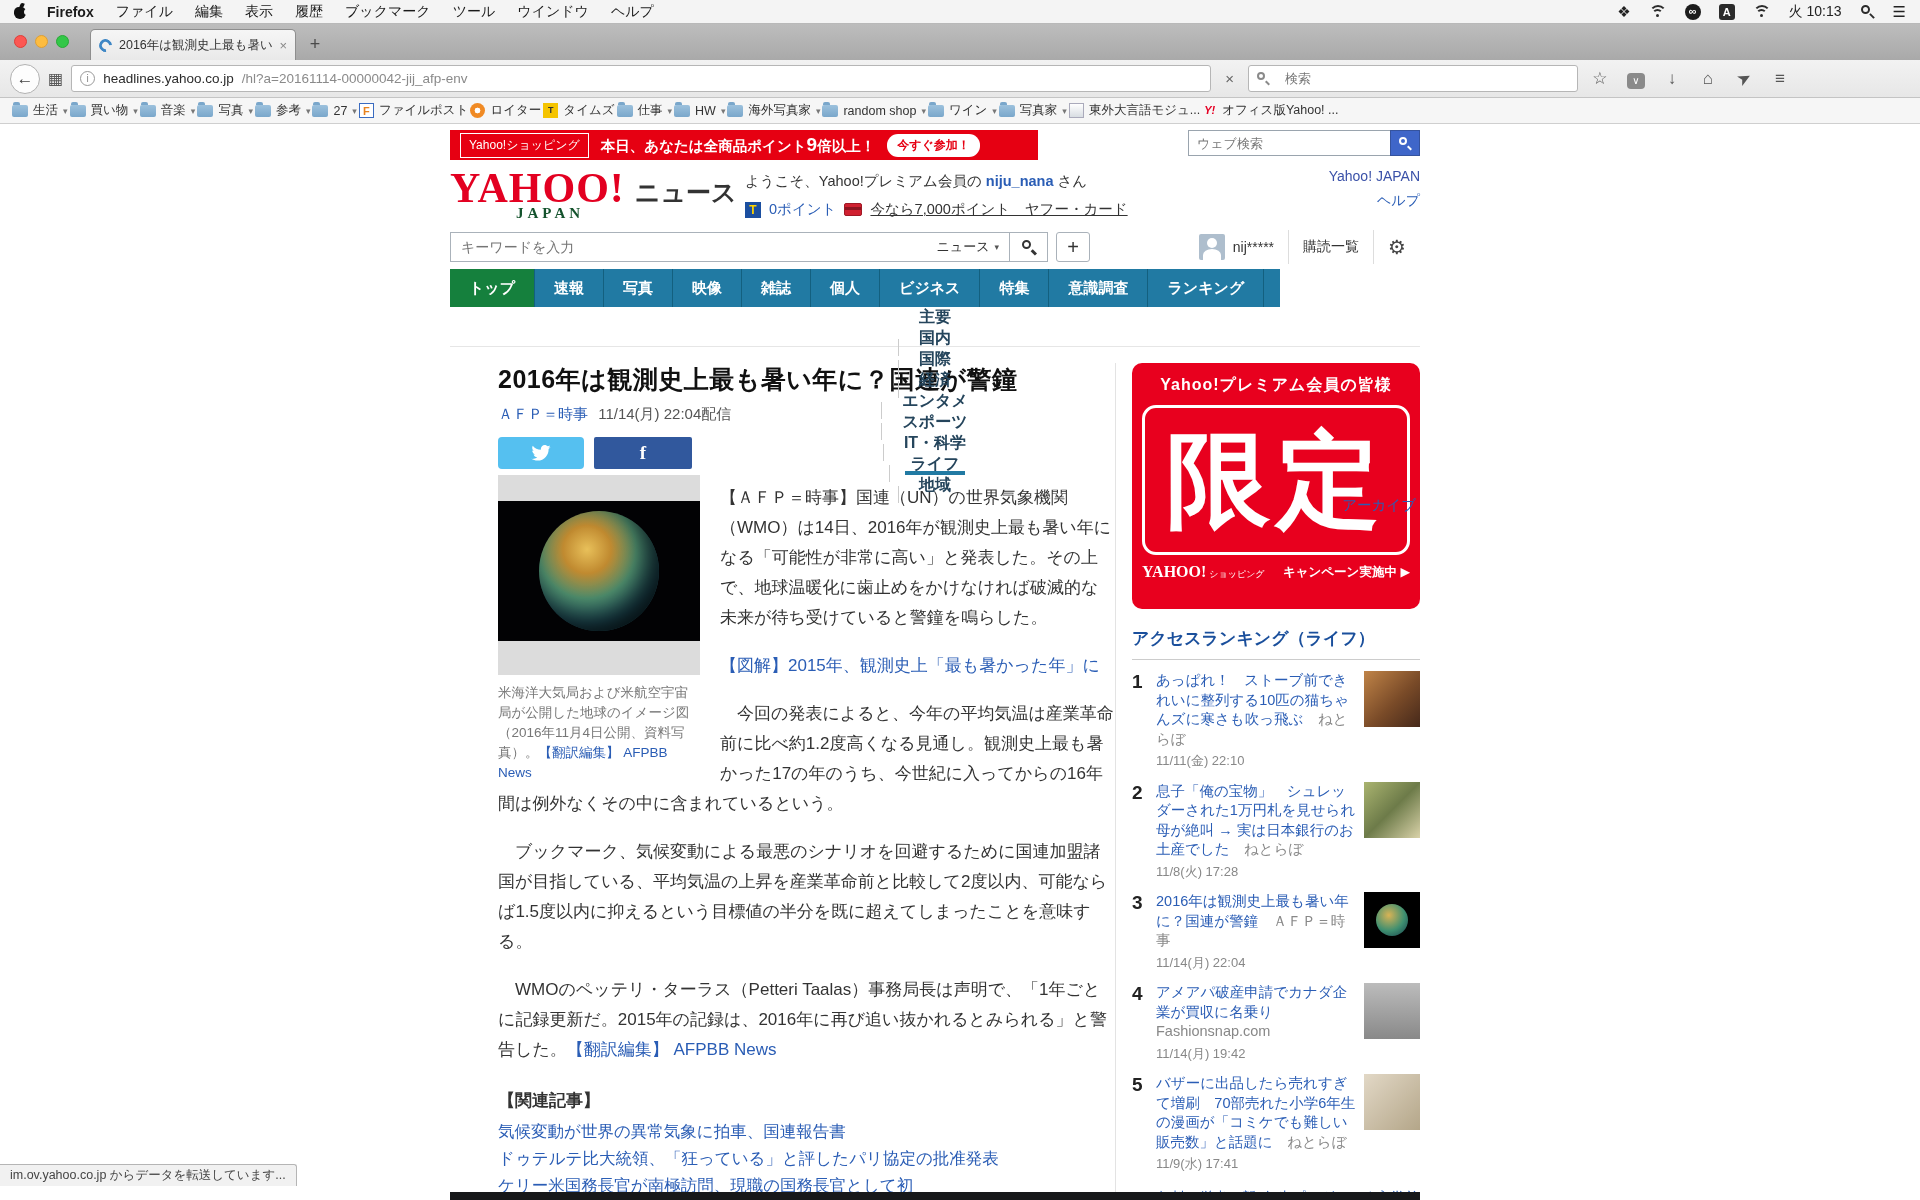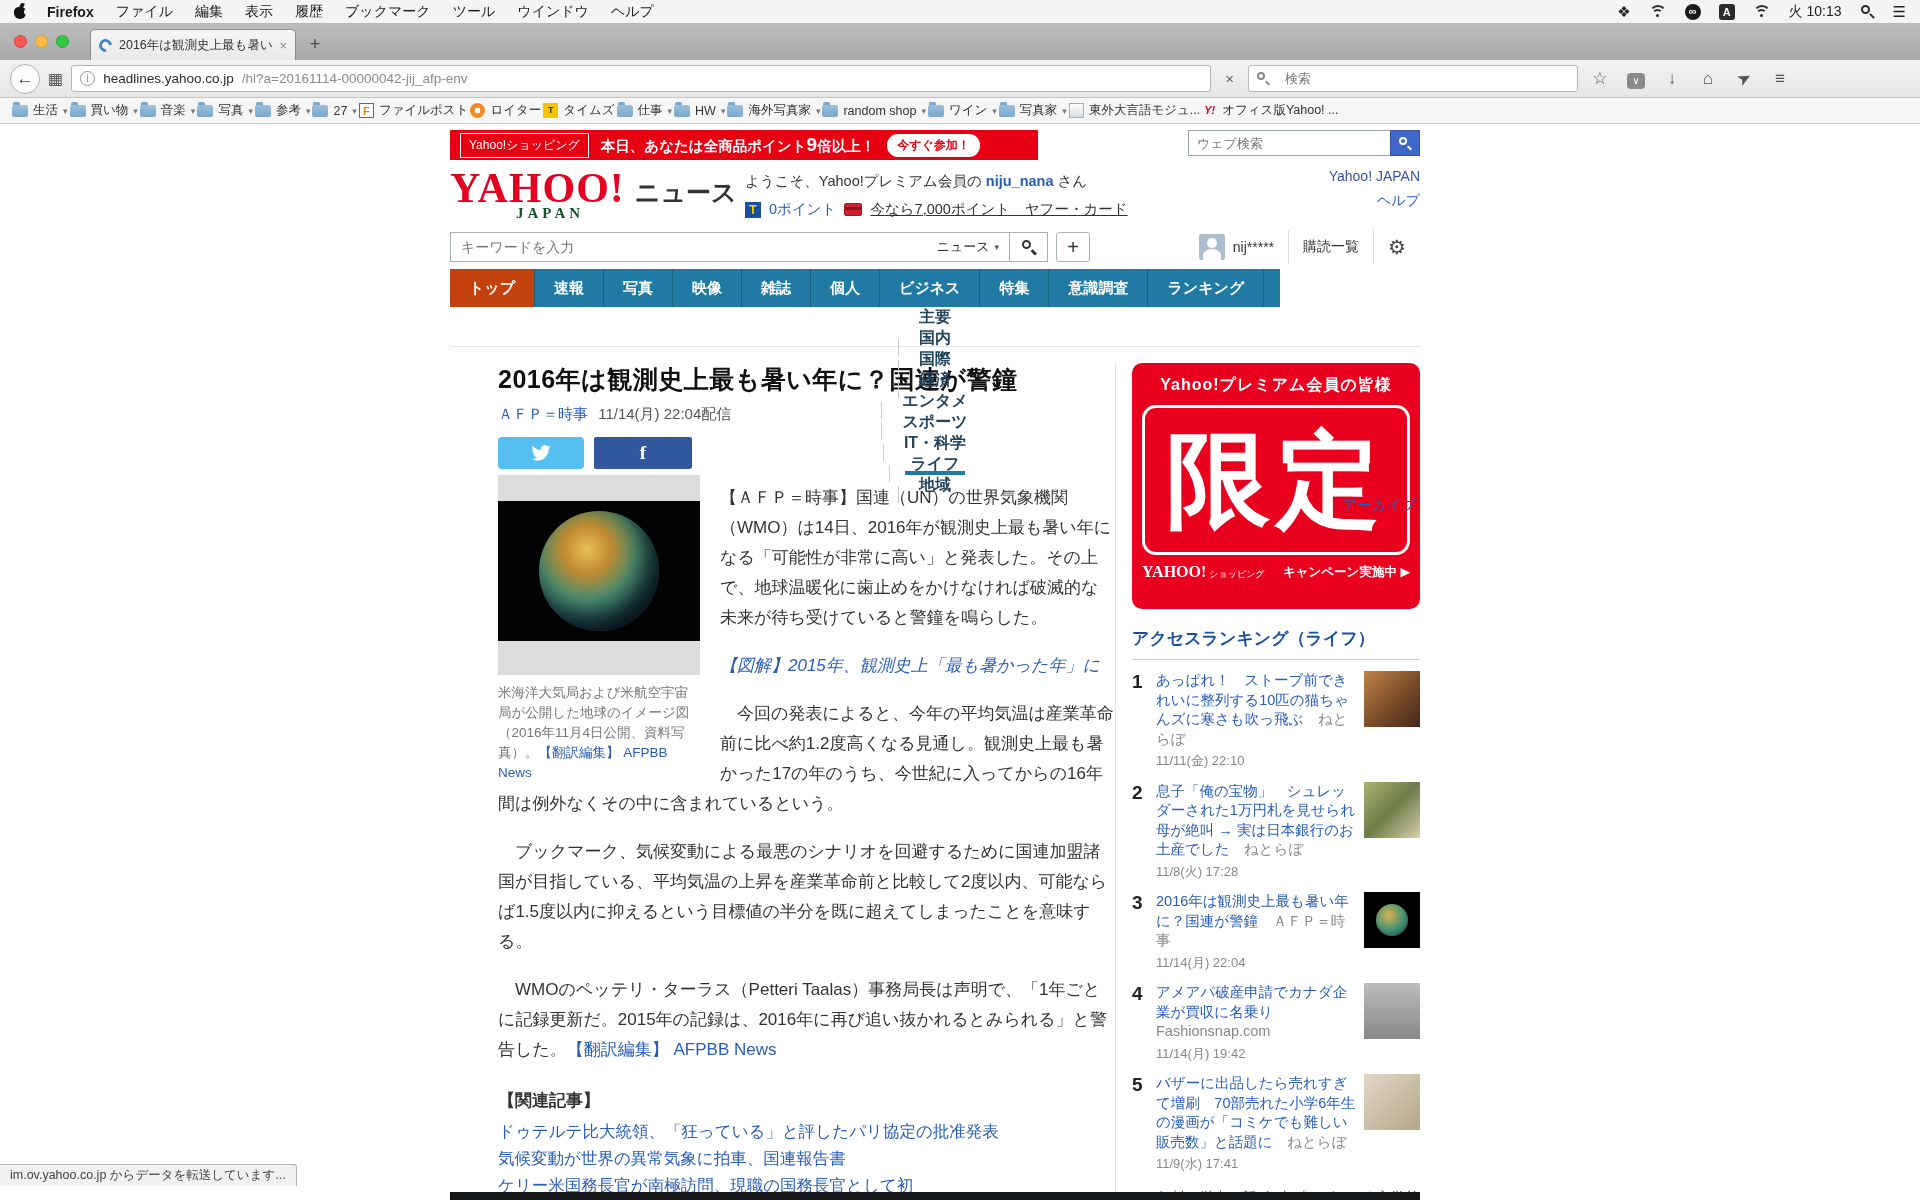--- a/index.html
+++ b/index.html
@@ -133,21 +133,21 @@
   .account .cell:first-child { border-left:none; }
   .avatar { width:26px; height:26px; background:#aebecd; border-radius:2px; position:relative; overflow:hidden; }
   .avatar::before { content:""; position:absolute; left:8px; top:4px; width:10px; height:10px; background:#fff; border-radius:50%; }
   .avatar::after { content:""; position:absolute; left:4px; top:15px; width:18px; height:12px; background:#fff; border-radius:50% 50% 0 0; }
   .gear { font-size:20px; color:#444; }
 
   
   .maintabs { margin-top:5px; width:830px; height:38px; background:#217aa3; display:flex; }
   .mtab { color:#fff; font-size:15px; font-weight:bold; display:flex; align-items:center; justify-content:center;
     padding:0 19px; border-right:1px solid #13607f; }
-  .mtab.active { background:#c2410c; }
+  .mtab.active { background:#15803d; }
 
   
   .subnav { height:40px; display:flex; align-items:center; border-bottom:1px solid #e6e6e6; position:relative;flex-direction:column; }
   .snitem { font-size:16px; font-weight:bold; color:#25455c; padding:0 21px; position:relative; height:100%; display:flex; align-items:center; }
   .snitem + .snitem::before { content:""; position:absolute; left:0; top:11px; height:17px; width:1px; background:#ccc; }
   .snitem.active::after { content:""; position:absolute; left:16px; right:16px; bottom:0; height:4px; background:#217aa3; }
   .archive { margin-left:auto; color:#2a5db5; font-size:14.5px; font-weight:normal; padding-right:4px; }
 
   
   .contentrow { display:flex; margin-top:16px; height:846px; }
@@ -163,21 +163,21 @@
   .fig { float:left; width:202px; margin:6px 20px 6px 0; }
   .imgbox { width:202px; height:200px; background:#dcdcdc; position:relative; }
   .photo { position:absolute; left:0; top:26px; width:202px; height:140px; background:#020204; overflow:hidden; }
   .globe { position:absolute; left:41px; top:10px; width:120px; height:120px; border-radius:50%;
     background:radial-gradient(circle at 40% 32%,#e8c05a,#c08a30 22%,#4f8f6e 45%,#27606e 68%,#0c2633 100%);
     box-shadow:inset -12px -14px 24px rgba(0,0,0,.75); }
   .caption { margin-top:8px; font-size:13.5px; line-height:20px; color:#777; }
   .caption .clink { color:#2a5db5; }
   article p.body { font-size:17px; line-height:30px; color:#333; margin-top:18px; }
   article p.first { margin-top:14px; }
-  .figlink { display:block; margin-top:18px; font-size:17px; line-height:30px; color:#2a5db5;font-style:italic; }
+  .figlink { display:block; margin-top:18px; font-size:17px; line-height:30px; color:#2a5db5; }
   .inlink { color:#2a5db5; }
   .clear { clear:left; }
   .relhead { margin-top:24px; font-size:17px; color:#333; font-weight:bold; }
   .rellinks { margin-top:6px; }
   .rellinks a { display:block; color:#2a5db5; font-size:16.5px; line-height:27px; text-decoration:none; }
 
   
   aside { flex:1; border-left:1px solid #e3e3e3; padding-left:16px; }
   .adbox { width:288px; height:246px; background:#e8001e; border-radius:10px; padding:12px 10px 10px; color:#fff; }
   .adbox .line1 { text-align:center; font-size:16px; font-weight:bold; letter-spacing:1px; }
@@ -498,22 +498,22 @@
 
       <p class="body first">【ＡＦＰ＝時事】国連（UN）の世界気象機関（WMO）は14日、2016年が観測史上最も暑い年になる「可能性が非常に高い」と発表した。その上で、地球温暖化に歯止めをかけなければ破滅的な未来が待ち受けていると警鐘を鳴らした。</p>
       <a class="figlink">【図解】2015年、観測史上「最も暑かった年」に</a>
       <p class="body">　今回の発表によると、今年の平均気温は産業革命前に比べ約1.2度高くなる見通し。観測史上最も暑かった17の年のうち、今世紀に入ってからの16年間は例外なくその中に含まれているという。</p>
       <div class="clear"></div>
       <p class="body">　ブックマーク、気候変動による最悪のシナリオを回避するために国連加盟諸国が目指している、平均気温の上昇を産業革命前と比較して2度以内、可能ならば1.5度以内に抑えるという目標値の半分を既に超えてしまったことを意味する。</p>
       <p class="body"><span>　WMOのペッテリ・ターラス（Petteri Taalas）事務局長は声明で、「1年ごとに記録更新だ。2015年の記録は、2016年に再び追い抜かれるとみられる」と警告した。</span><span class="inlink">【翻訳編集】 AFPBB News</span></p>
 
       <div class="relhead">【関連記事】</div>
       <div class="rellinks">
+        <a>気候変動が世界の異常気象に拍車、国連報告書</a>
         <a>ドゥテルテ比大統領、「狂っている」と評したパリ協定の批准発表</a>
-        <a>気候変動が世界の異常気象に拍車、国連報告書</a>
         <a>ケリー米国務長官が南極訪問、現職の国務長官として初</a>
         <a>〔写真特集〕地球温暖化〜キリマンジャロの雪が消える〜</a>
 
       </div>
     </article>
 
     <aside>
       <div class="adbox">
         <div class="line1">Yahoo!プレミアム会員の皆様</div>
         <div class="adframe">

